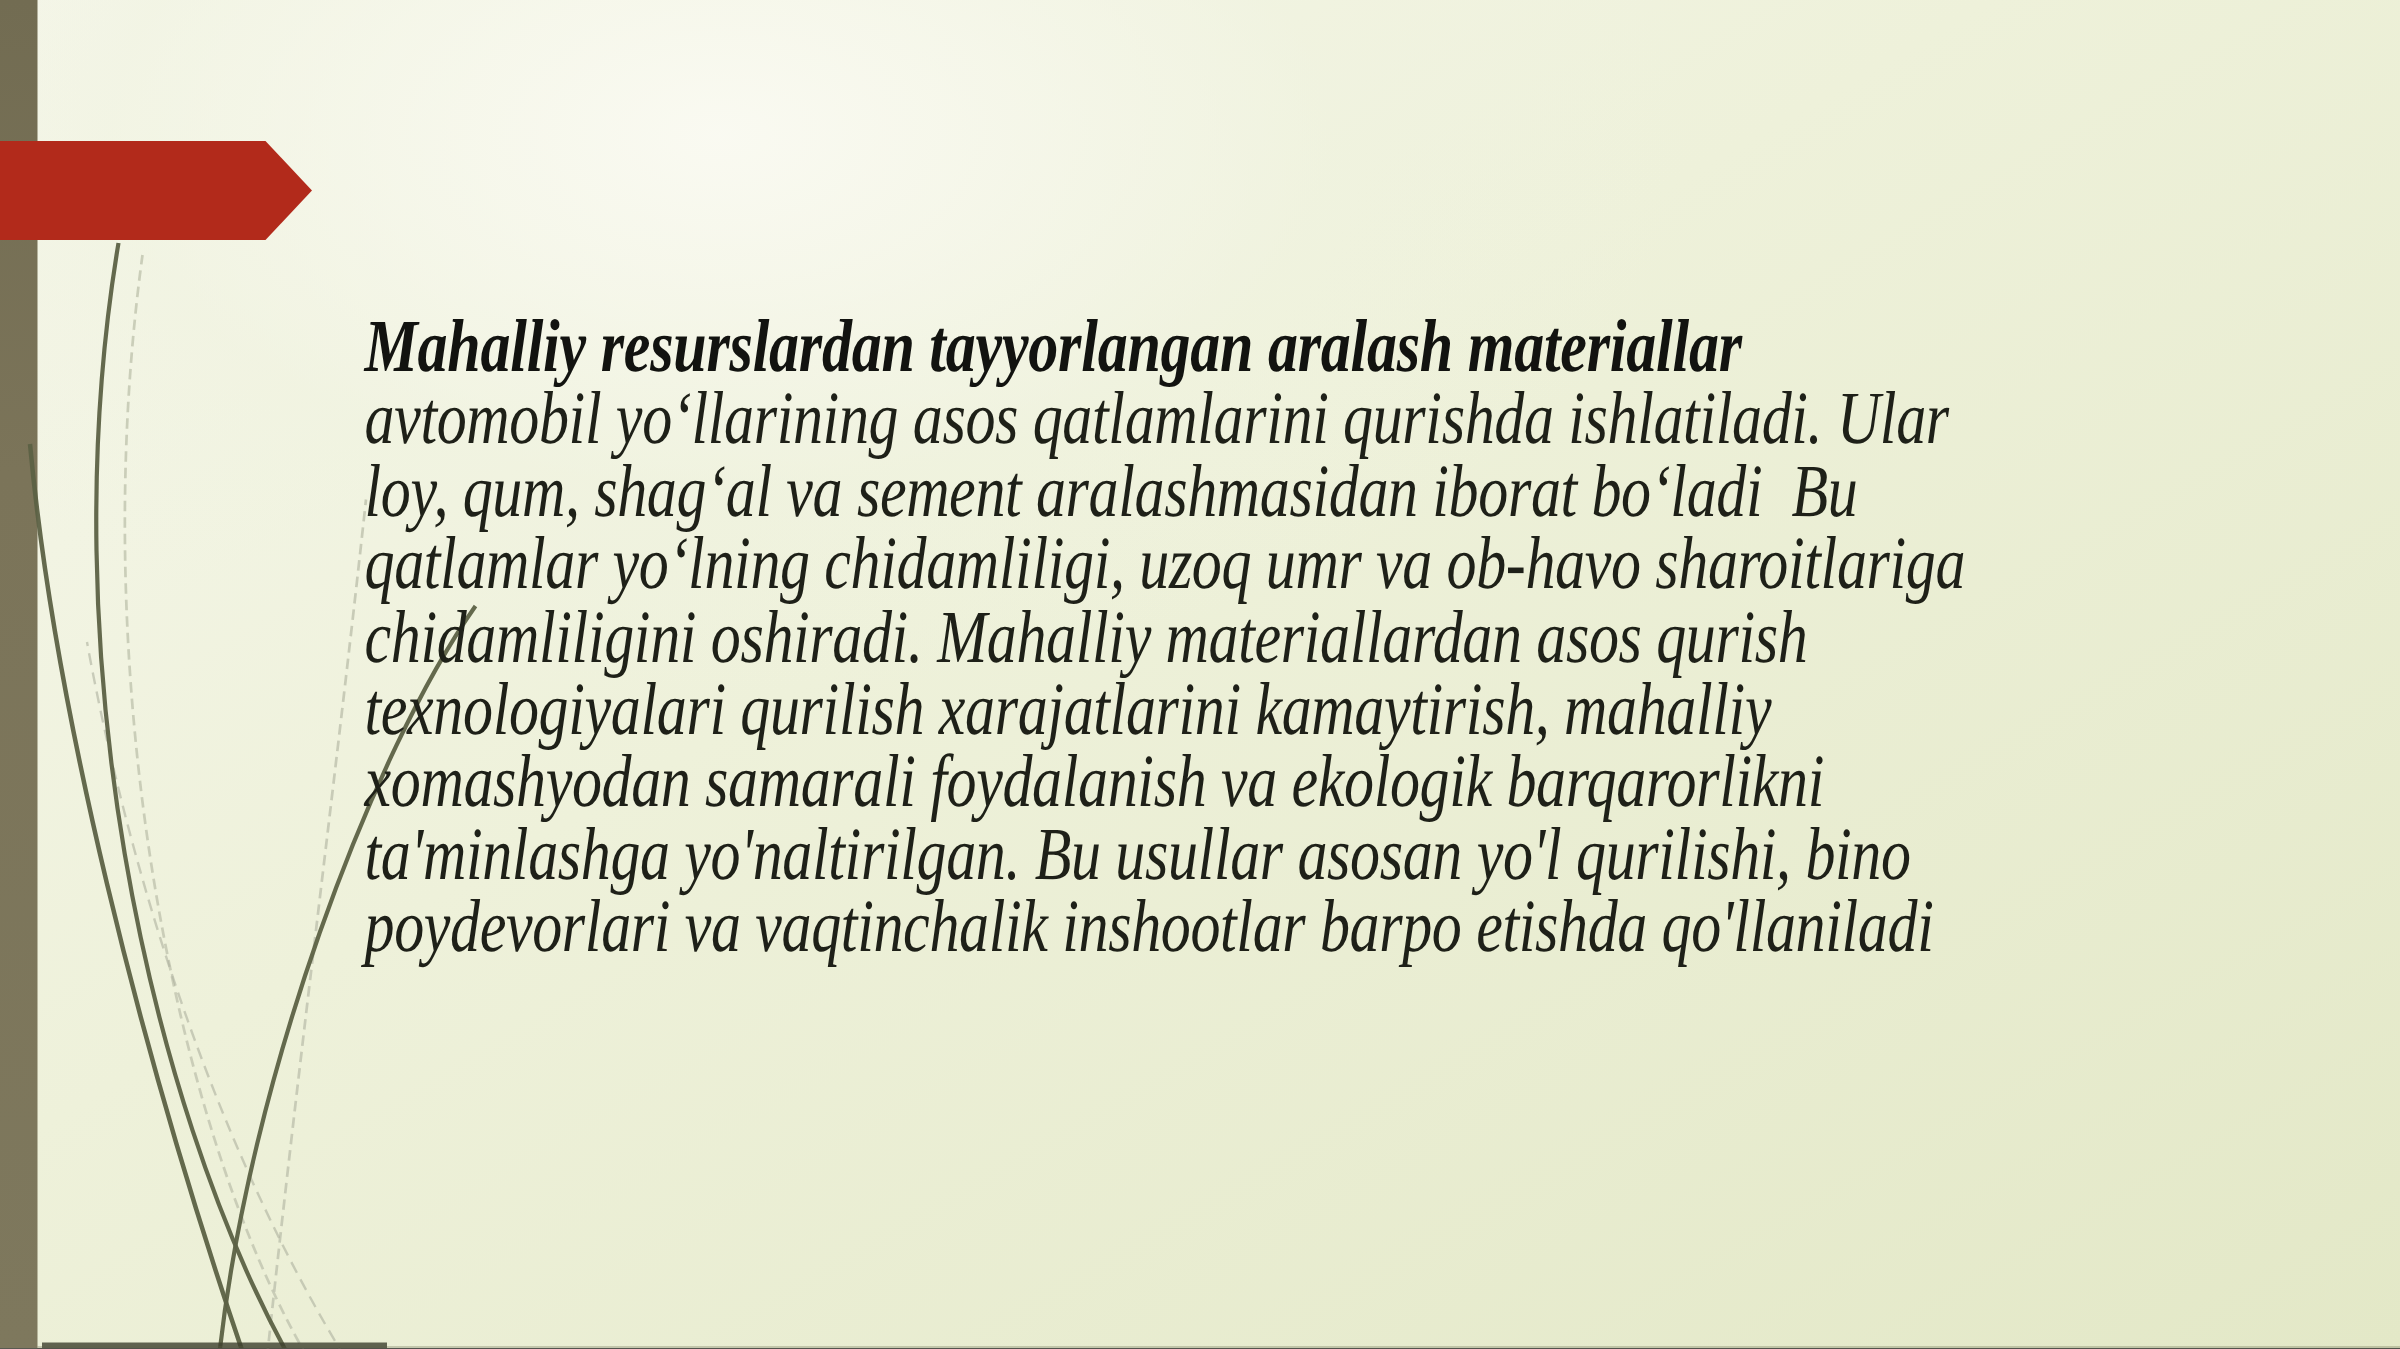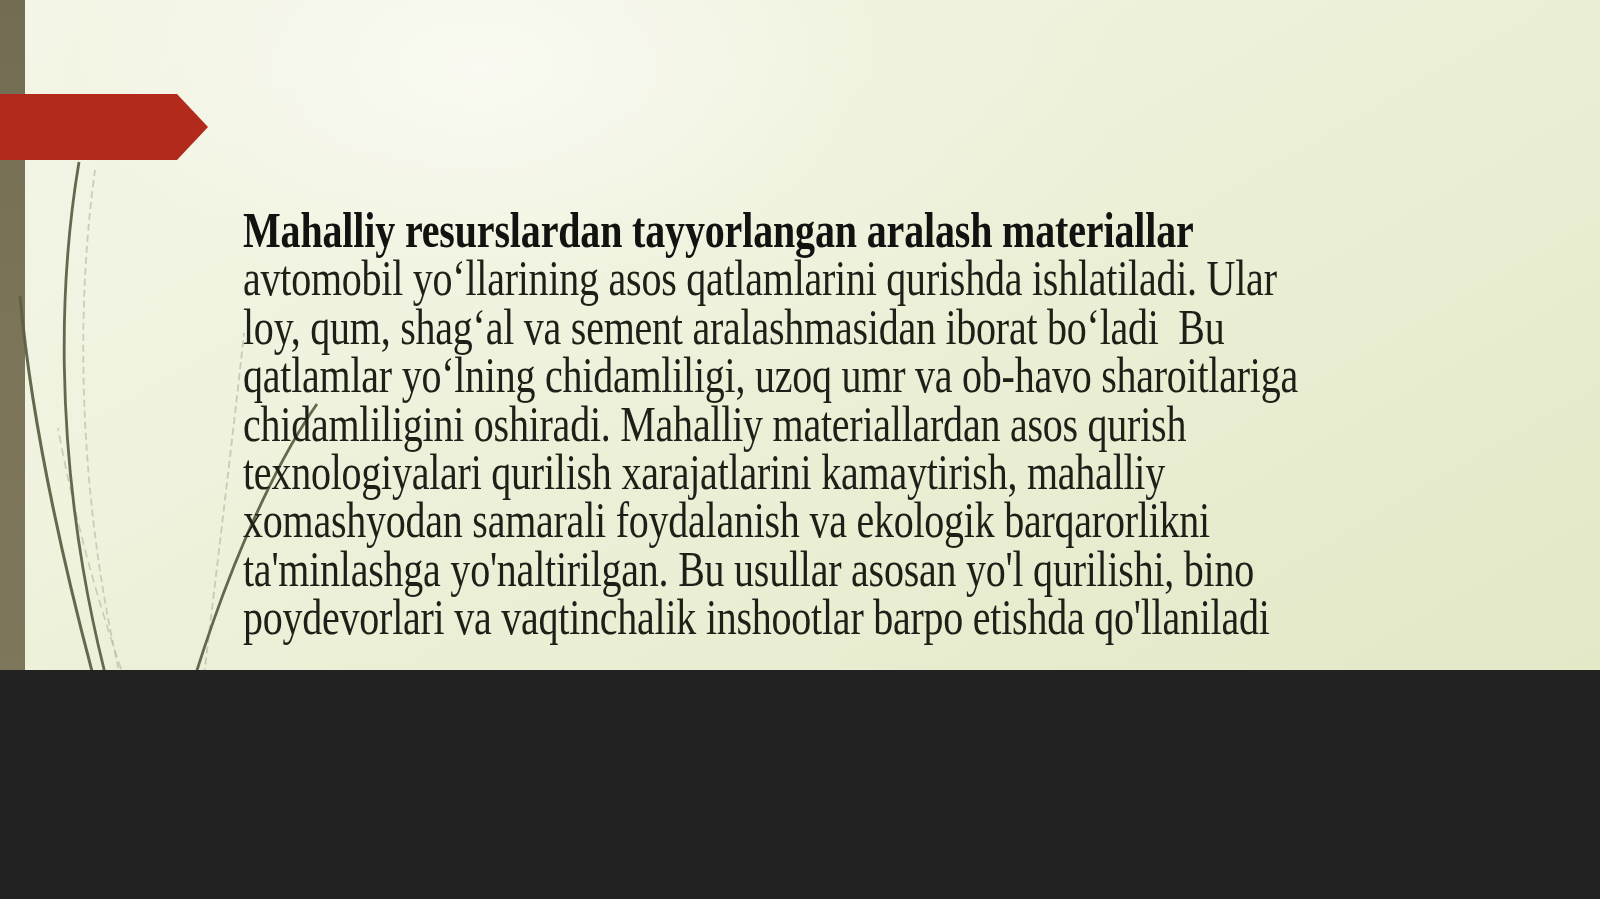--- a/index.html
+++ b/index.html
@@ -3,25 +3,26 @@
 <meta charset="utf-8">
 <style>
   :root{
     --bg-light:#f6f7ec; --bg-mid:#eef1da; --bg-deep:#e3e8c7;
     --bar:#7b7459; --arrow:#b22a1b;
     --stem-dark:#5c6144; --stem-light:#c3c7b2; --stem-gray:#aeb19e;
     --text:#1e2018; --heading:#121310; --bottom-line:#3c3f2d;
   }
   html,body{margin:0;padding:0;background:#222;}
   .slide{
-    position:relative; width:1600px; height:670px; overflow:hidden;
+    position:relative; width:1600px; height:899px; overflow:hidden;
     background:
       radial-gradient(ellipse 900px 520px at 30% 10%, rgba(250,250,242,.95) 0%, rgba(240,243,224,.55) 45%, rgba(240,243,224,0) 72%),
       linear-gradient(150deg, var(--bg-light) 0%, var(--bg-mid) 42%, var(--bg-deep) 100%);
     font-family:"Liberation Serif","DejaVu Serif",serif;
+    font-style:italic;
   }
   .bar{
     position:absolute; left:0; top:0; width:25px; height:899px;
     background:linear-gradient(180deg, #726c52 0%, var(--bar) 35%, #7e785d 100%);
   }
   .decor{position:absolute; left:0; top:0; width:1600px; height:899px;}
   .textblock{position:absolute; left:243px; top:206px;}
   .line{
     height:48.4px; line-height:48.4px; font-size:50px; white-space:pre;
     color:var(--text);

